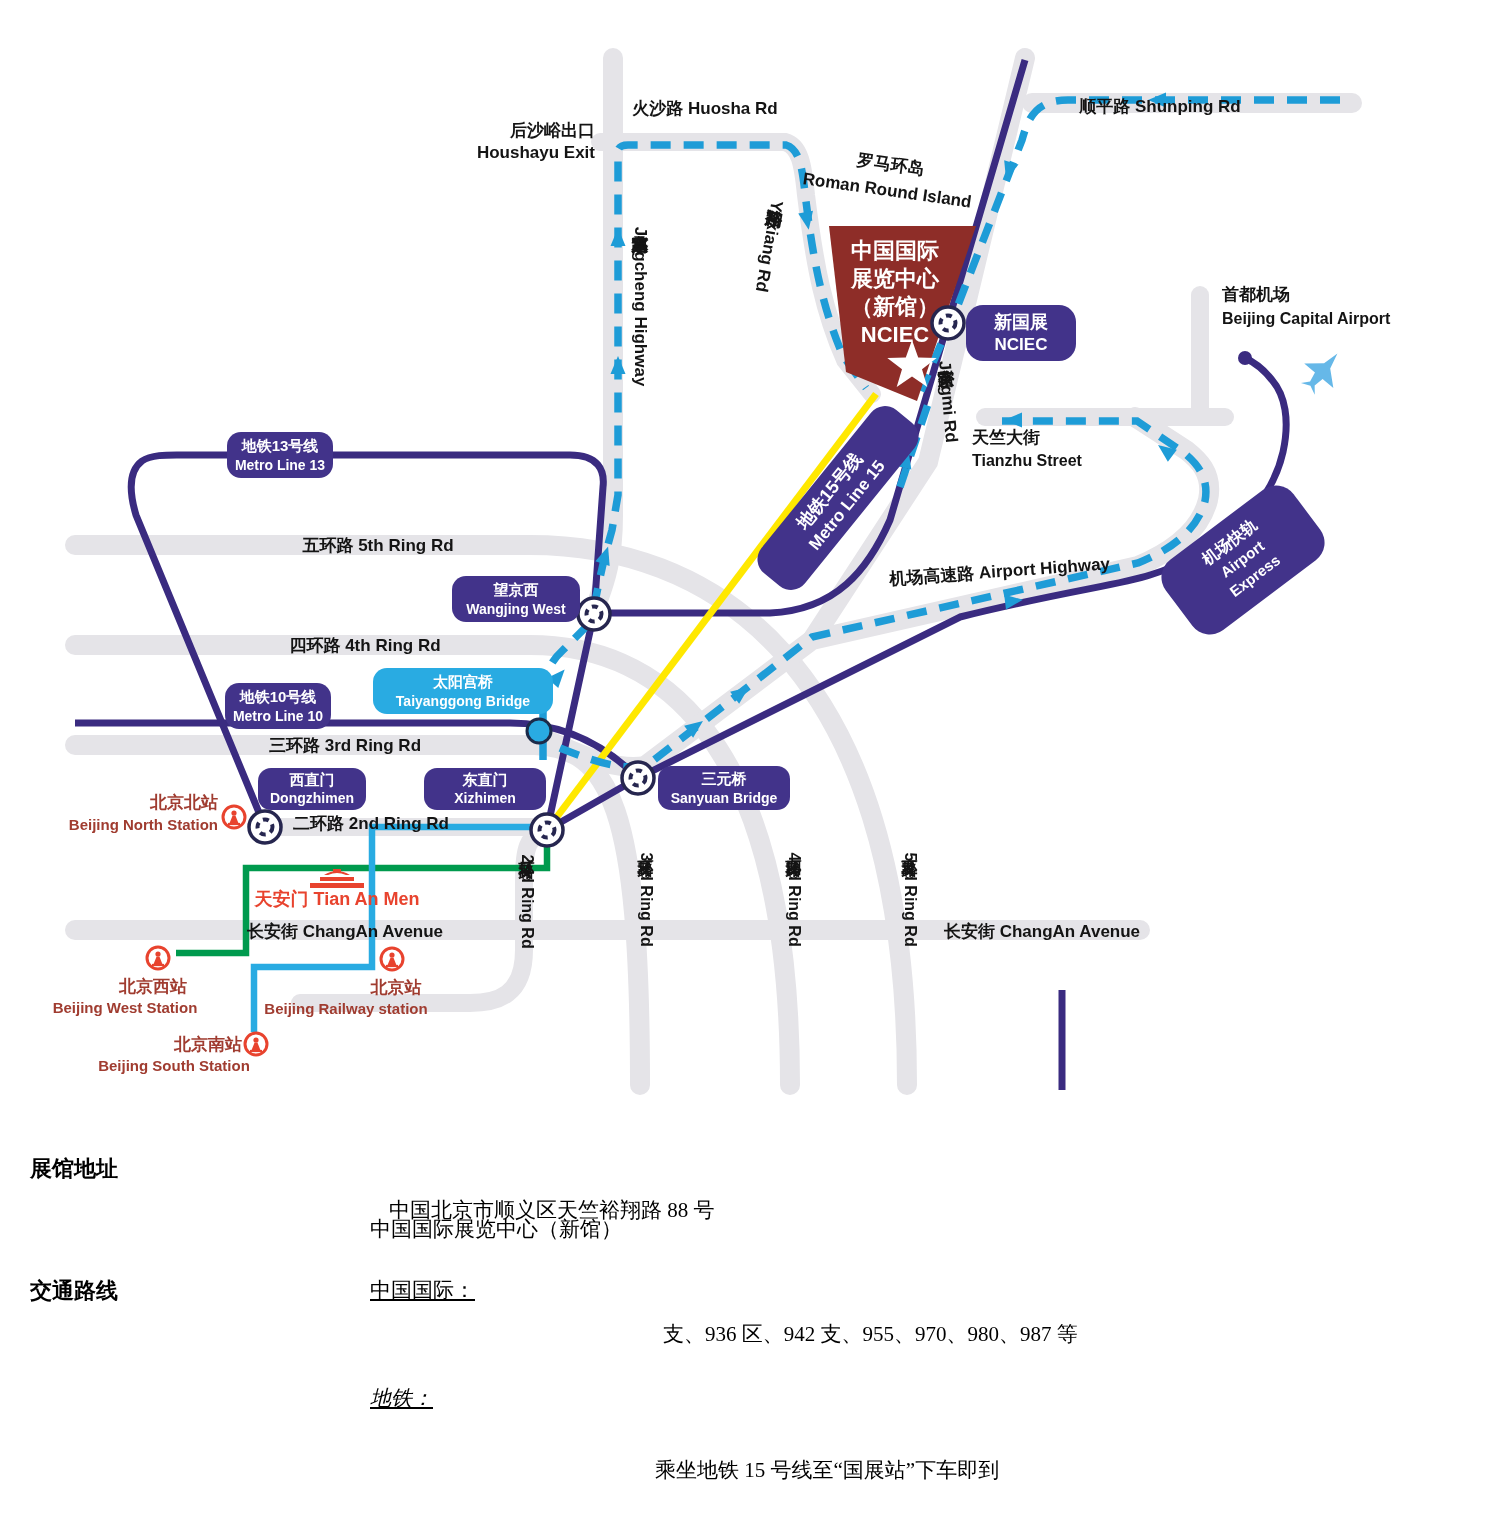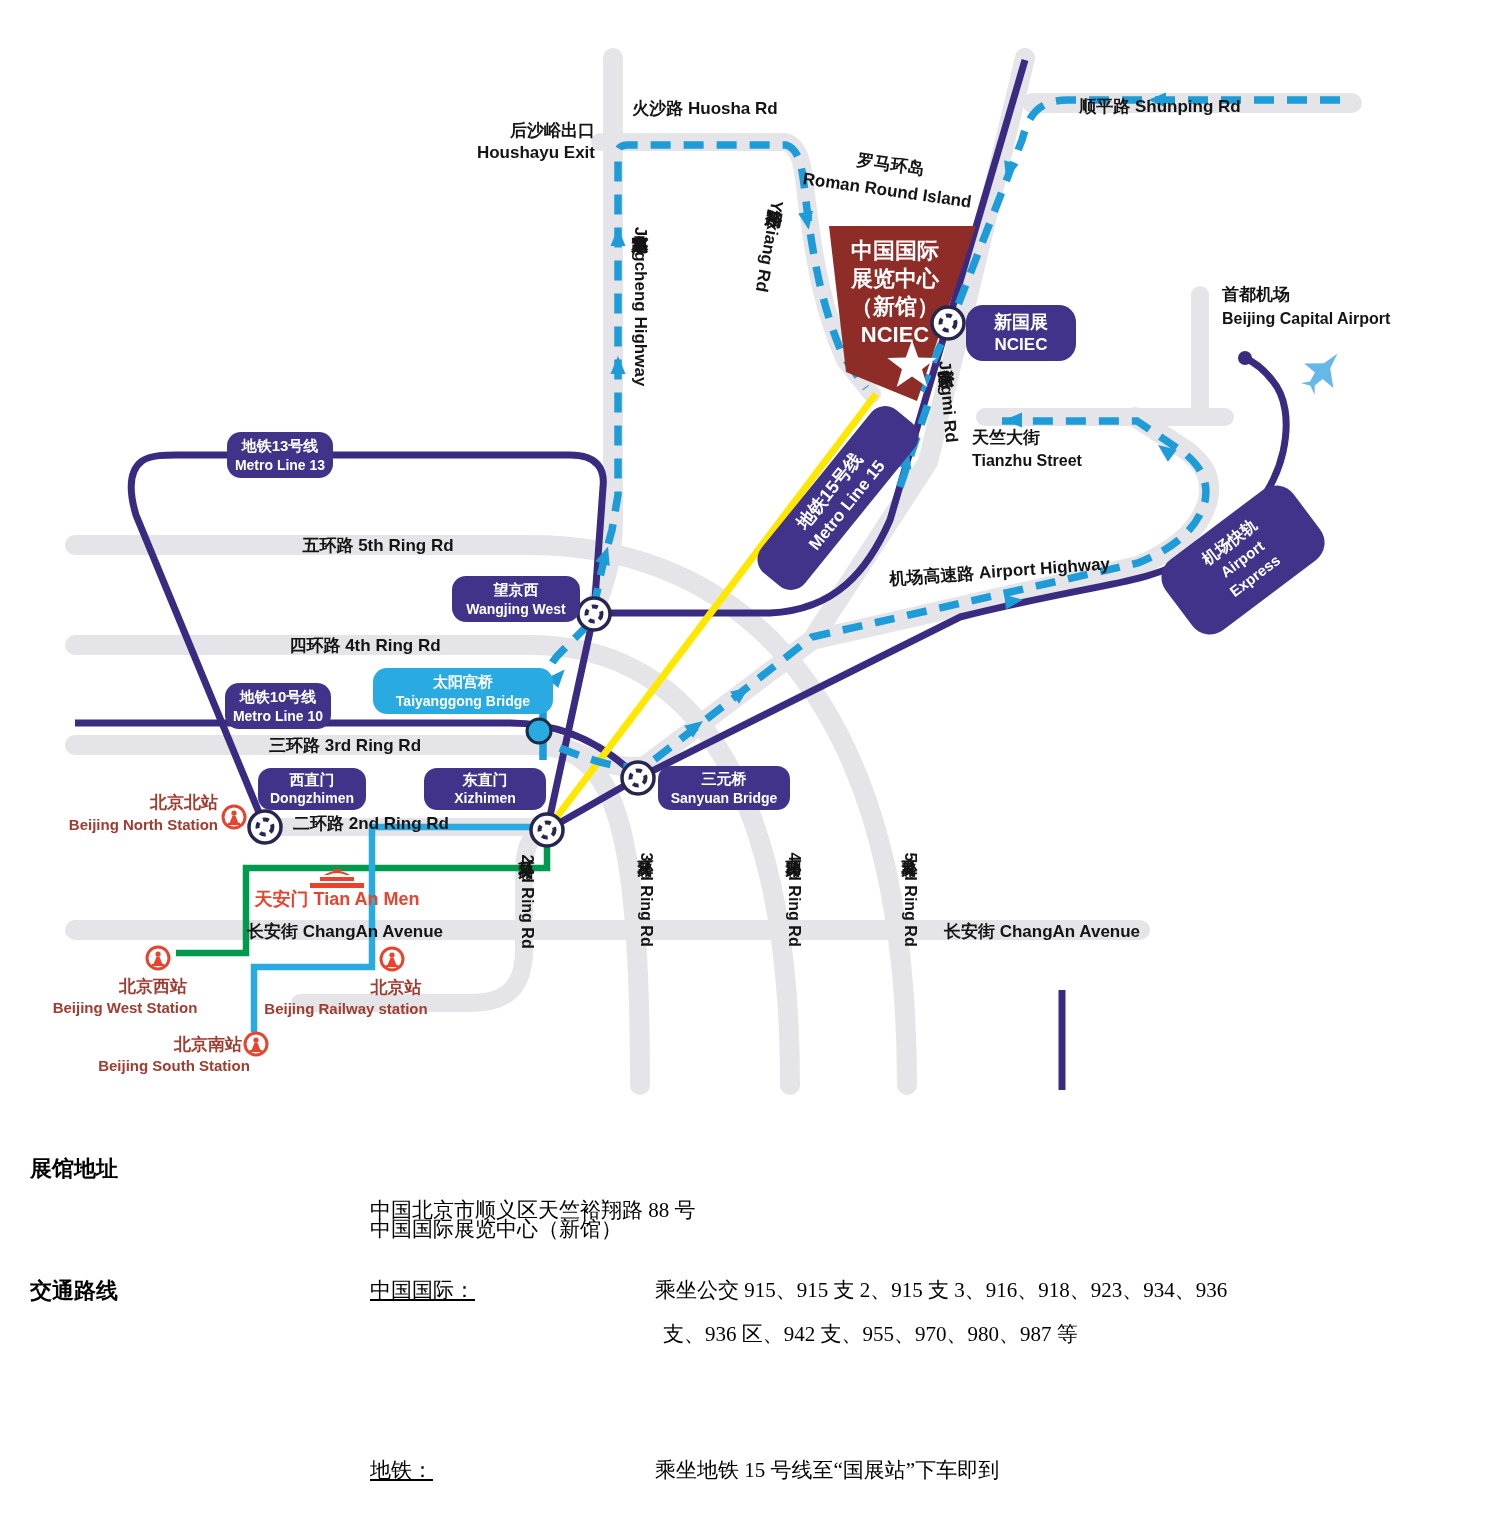--- a/index.html
+++ b/index.html
@@ -209,23 +209,22 @@
     <text x="346" y="1014" text-anchor="middle" font-size="15" font-weight="bold" fill="#A03C30">Beijing Railway station</text>
     <use href="#rail" x="256" y="1044"></use>
     <text x="242" y="1050" text-anchor="end" font-size="17" font-weight="bold" fill="#A03C30">北京南站</text>
     <text x="174" y="1071" text-anchor="middle" font-size="15" font-weight="bold" fill="#A03C30">Beijing South Station</text>
   </g>
 </svg>
 
 
 <div class="info hdr" style="left:30px;top:1130px;">展馆地址</div>
 <div class="info" style="left:370px;top:1191px;">中国国际展览中心（新馆）</div>
-<div class="info" style="left:370px;top:1172px;">中国北京市顺义区天竺裕翔路 88 号</div>
+<div class="info" style="left:389px;top:1172px;">中国北京市顺义区天竺裕翔路 88 号</div>
 
 <div class="info hdr" style="left:30px;top:1252px;">交通路线</div>
 <div class="info uline" style="left:370px;top:1252px;">中国国际：</div>
-<div class="info" style="left:655px;top:1252px;">乘坐公交 915、915 支 2、915 支 3、916、918、923、934、936</div>
 <div class="info" style="left:663px;top:1296px;">支、936 区、942 支、955、970、980、987 等</div>
 
-<div class="info uline" style="left:370px;top:1432px;">地铁：</div>
+<div class="info uline" style="left:370px;top:1360px;font-style:italic;">地铁：</div>
 <div class="info" style="left:655px;top:1432px;">乘坐地铁 15 号线至“国展站”下车即到</div>
 
 </div>
 
 </body></html>

